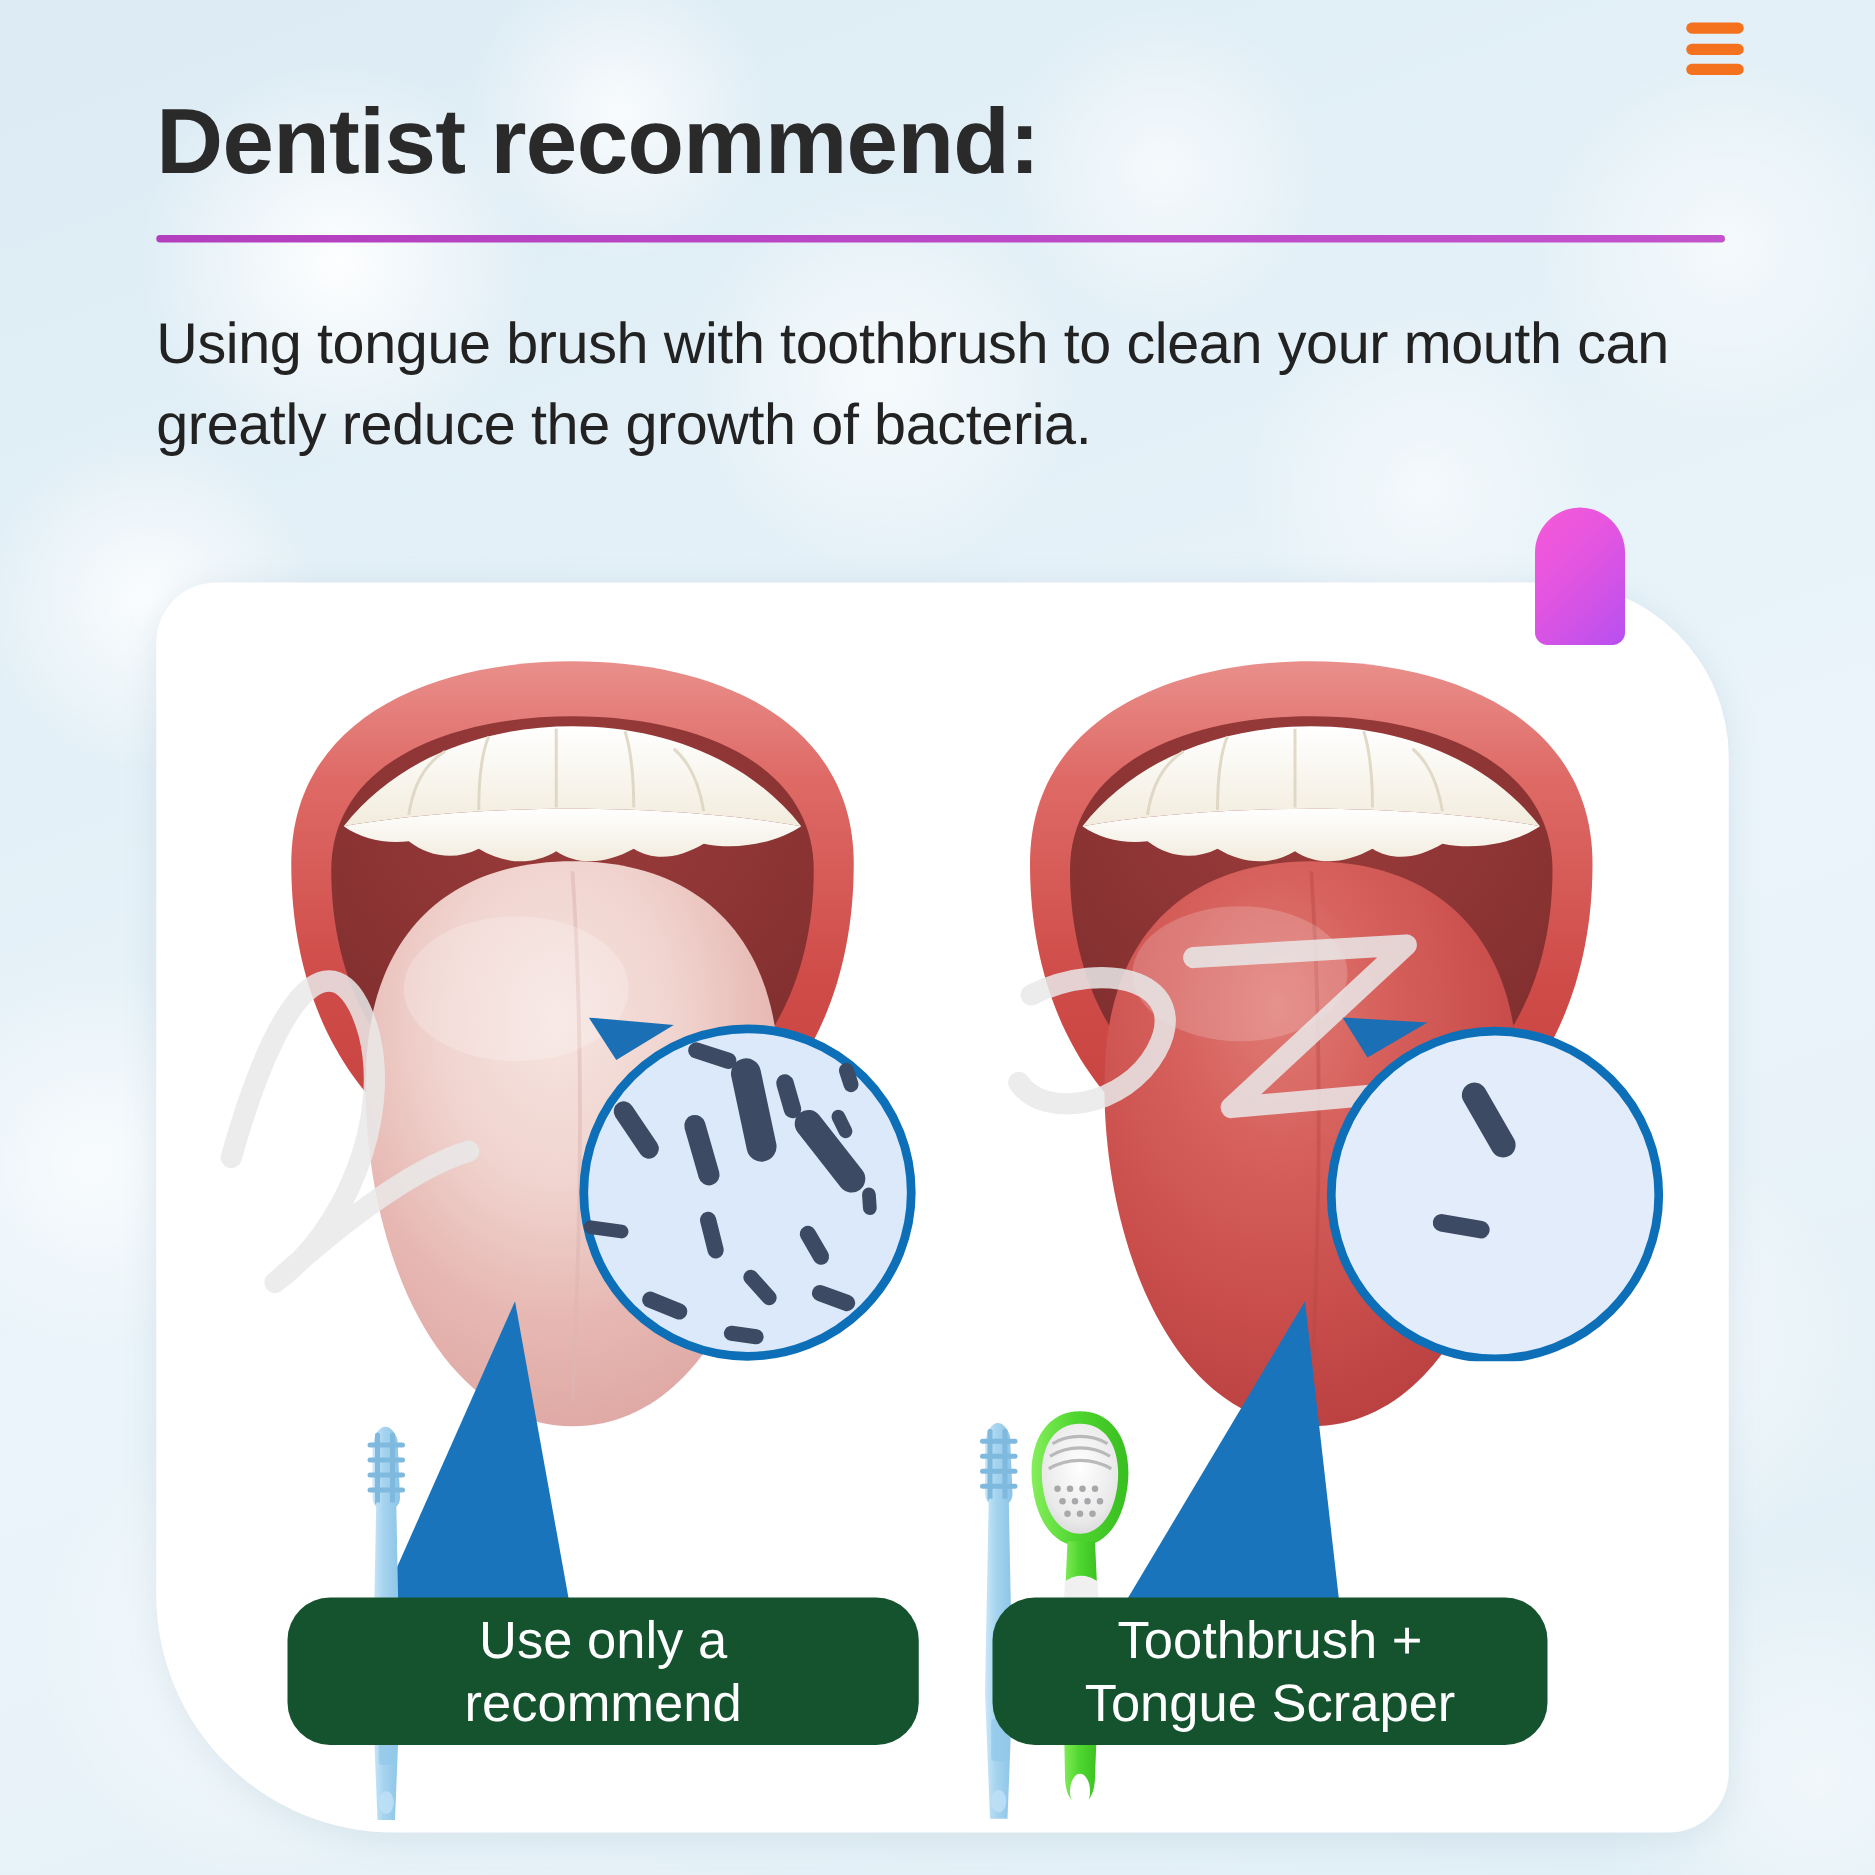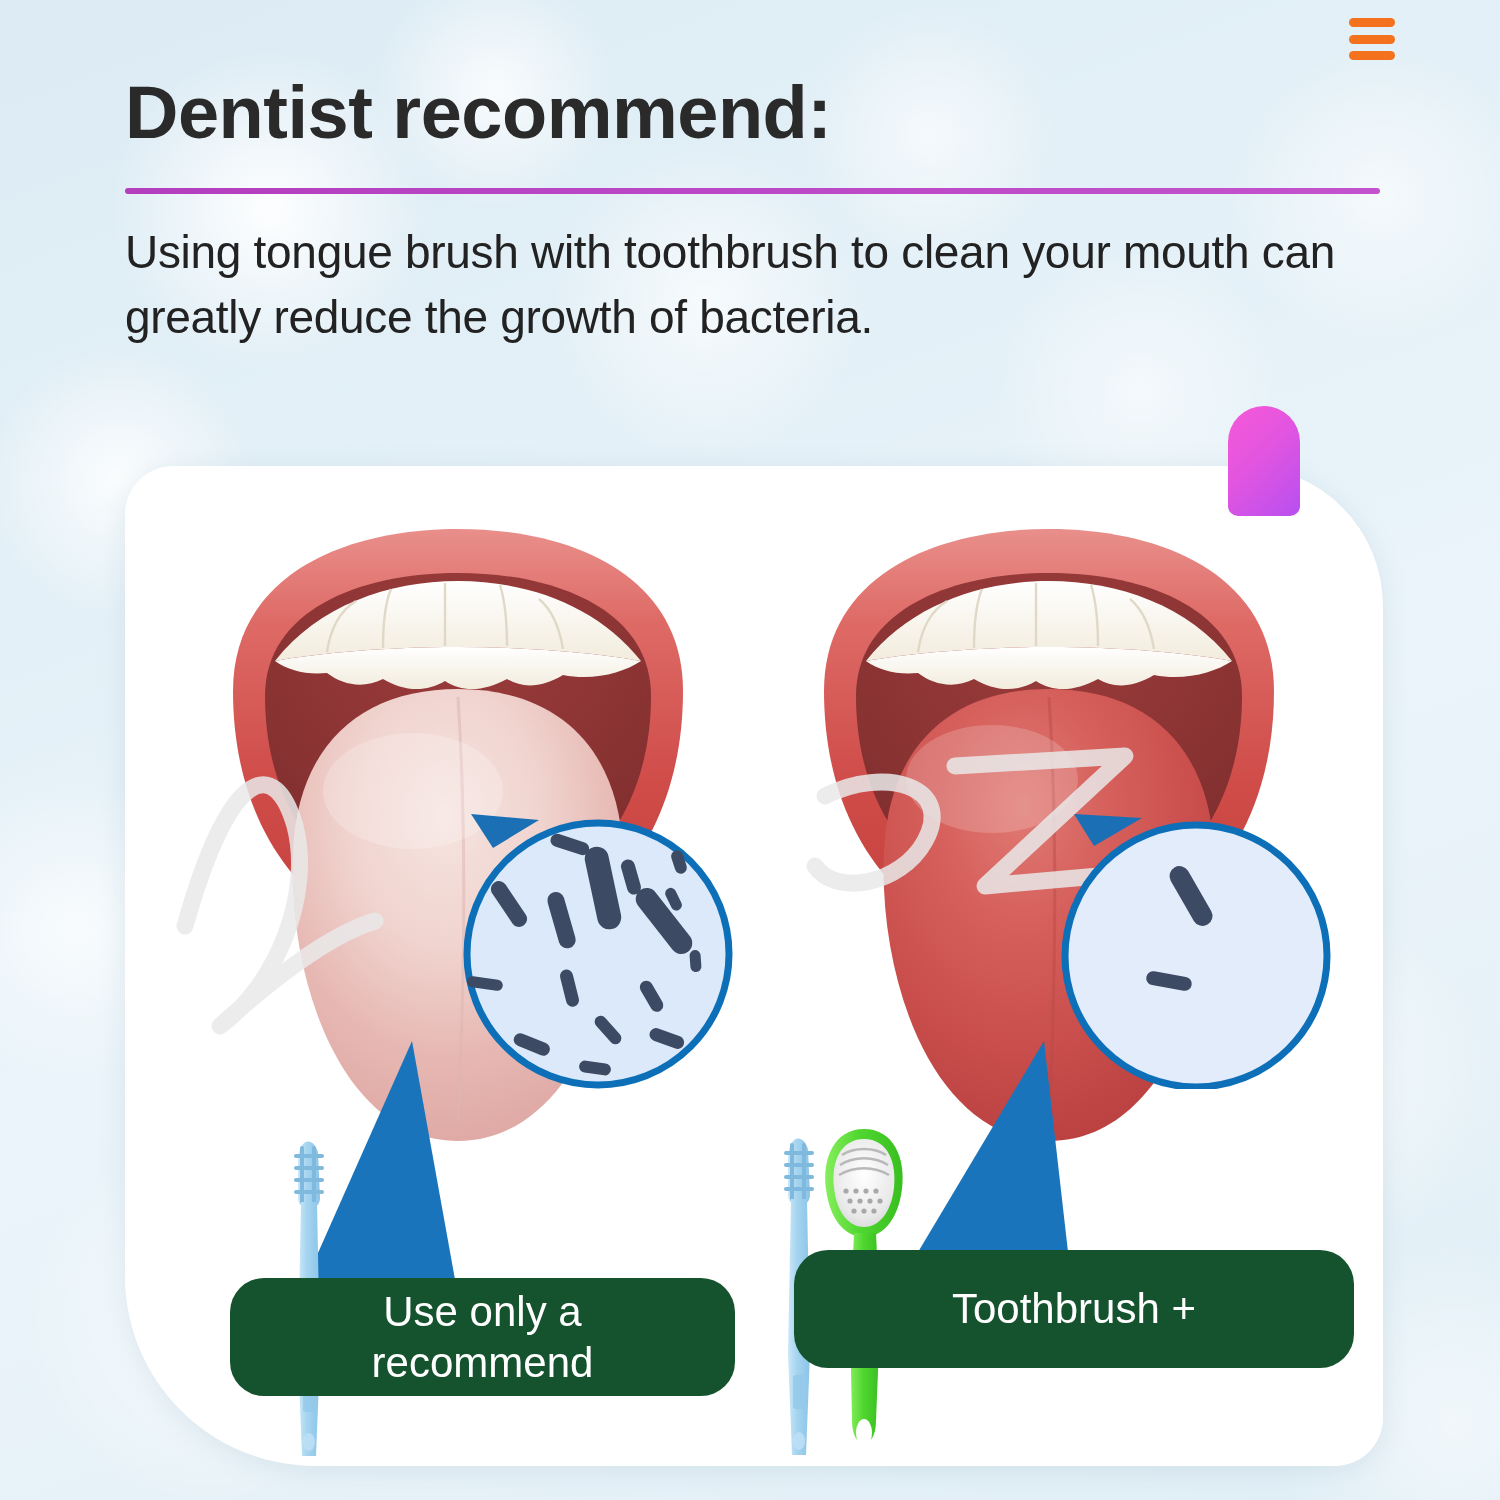--- a/index.html
+++ b/index.html
@@ -29,21 +29,21 @@
                display:flex; flex-direction:column; justify-content:space-between; }
   .hamburger .bar { height:9px; border-radius:5px; background:#f4711e; }
 
   
   .header { position:absolute; left:125px; top:76px; width:1255px; }
   .title { font-size:74px; font-weight:700; color:#2a2a2a; letter-spacing:-0.5px;
            line-height:1.0; }
   .divider { margin-top:38px; height:6px; width:1255px;
              background:linear-gradient(90deg,#b33fbf 0%, #bb48c6 50%, #c353cc 100%);
              border-radius:3px; }
-  .subtitle { margin-top:26px; font-size:46px; line-height:1.42; color:#222;
+  .subtitle { margin-top:48px; font-size:46px; line-height:1.42; color:#222;
               font-weight:400; letter-spacing:-0.3px; width:1230px; }
 
   
   .card { position:absolute; left:125px; top:466px; width:1258px; height:1000px;
           background:#ffffff; border-radius:48px 140px 48px 190px;
           box-shadow:0 4px 26px rgba(120,150,170,0.16); overflow:hidden; }
 
   .pink-pill { position:absolute; left:1228px; top:406px; width:72px; height:110px;
                border-radius:36px 36px 10px 10px;
                background:linear-gradient(135deg,#f759d8 0%, #e255e0 45%, #b74ff0 100%);
@@ -71,21 +71,21 @@
 
   .pointer { position:absolute; z-index:3; }
   .panel.left  .pointer { left:175px; top:575px; width:180px; height:250px; }
   .panel.right .pointer { left:140px; top:575px; width:200px; height:250px; }
 
   .tag { position:absolute; z-index:7; background:#14532d; color:#fff;
          border-radius:34px; display:flex; align-items:center; justify-content:center;
          text-align:center; font-size:42px; line-height:1.22; font-weight:400;
          padding:18px 28px; }
   .panel.left  .tag { left:105px; top:812px; width:505px; height:118px; }
-  .panel.right .tag { left:40px;  top:784px; width:560px; height:118px; }
+  .panel.right .tag { left:40px;  top:812px; width:444px; height:118px; }
   .tag span { display:block; }
 </style>
 </head>
 <body>
 
 <div class="hamburger">
   <div class="bar"></div>
   <div class="bar"></div>
   <div class="bar"></div>
 </div>
@@ -346,16 +346,17 @@
         </g>
         <path d="M90 112 L 112 112 L 116 200 L 112 300 C 112 330, 88 330, 88 300 L 86 200 Z" fill="url(#scR)"></path>
         <path d="M88 144 C 96 138, 106 138, 114 144 L 116 178 C 106 184, 96 184, 86 178 Z" fill="#f0f0f0"></path>
         <ellipse cx="100" cy="312" rx="8" ry="14" fill="#ffffff"></ellipse>
       </g>
     </svg>
 
     <div class="tag">
       <div>
         <span>Toothbrush +</span>
+        <span>Tongue Scraper</span>
       </div>
     </div>
   </div>
 </div>
 
 </body></html>

